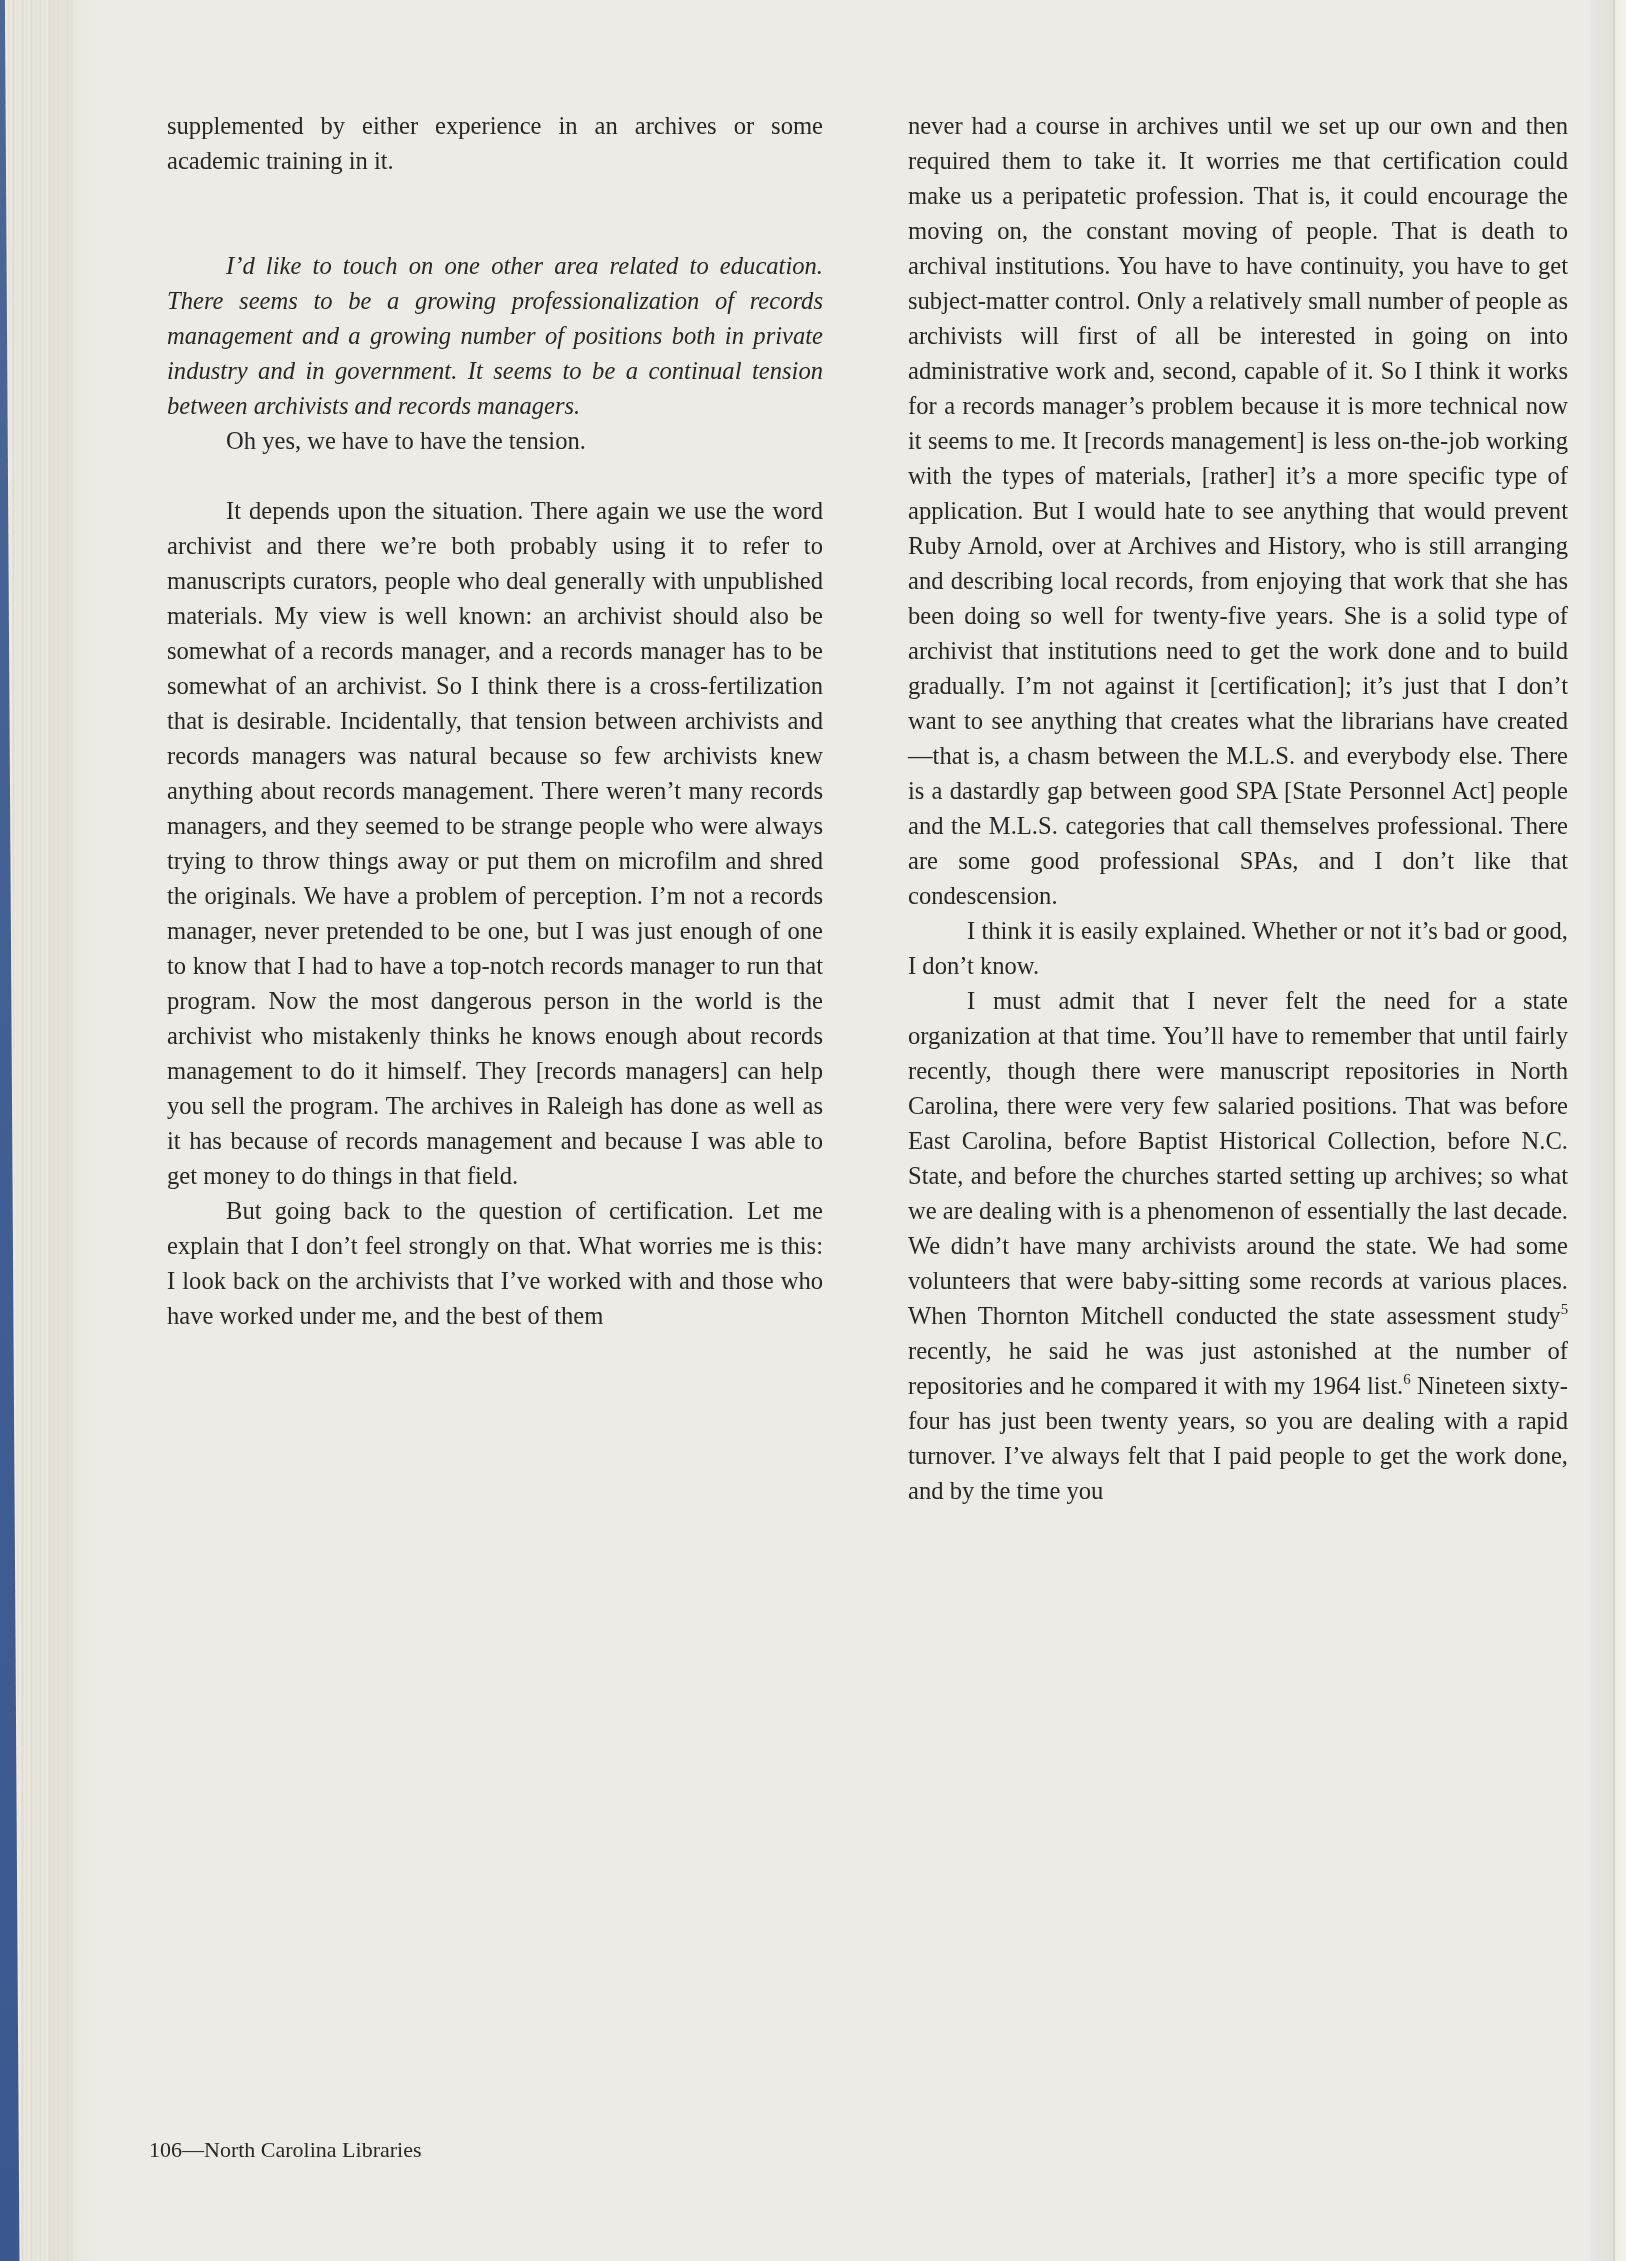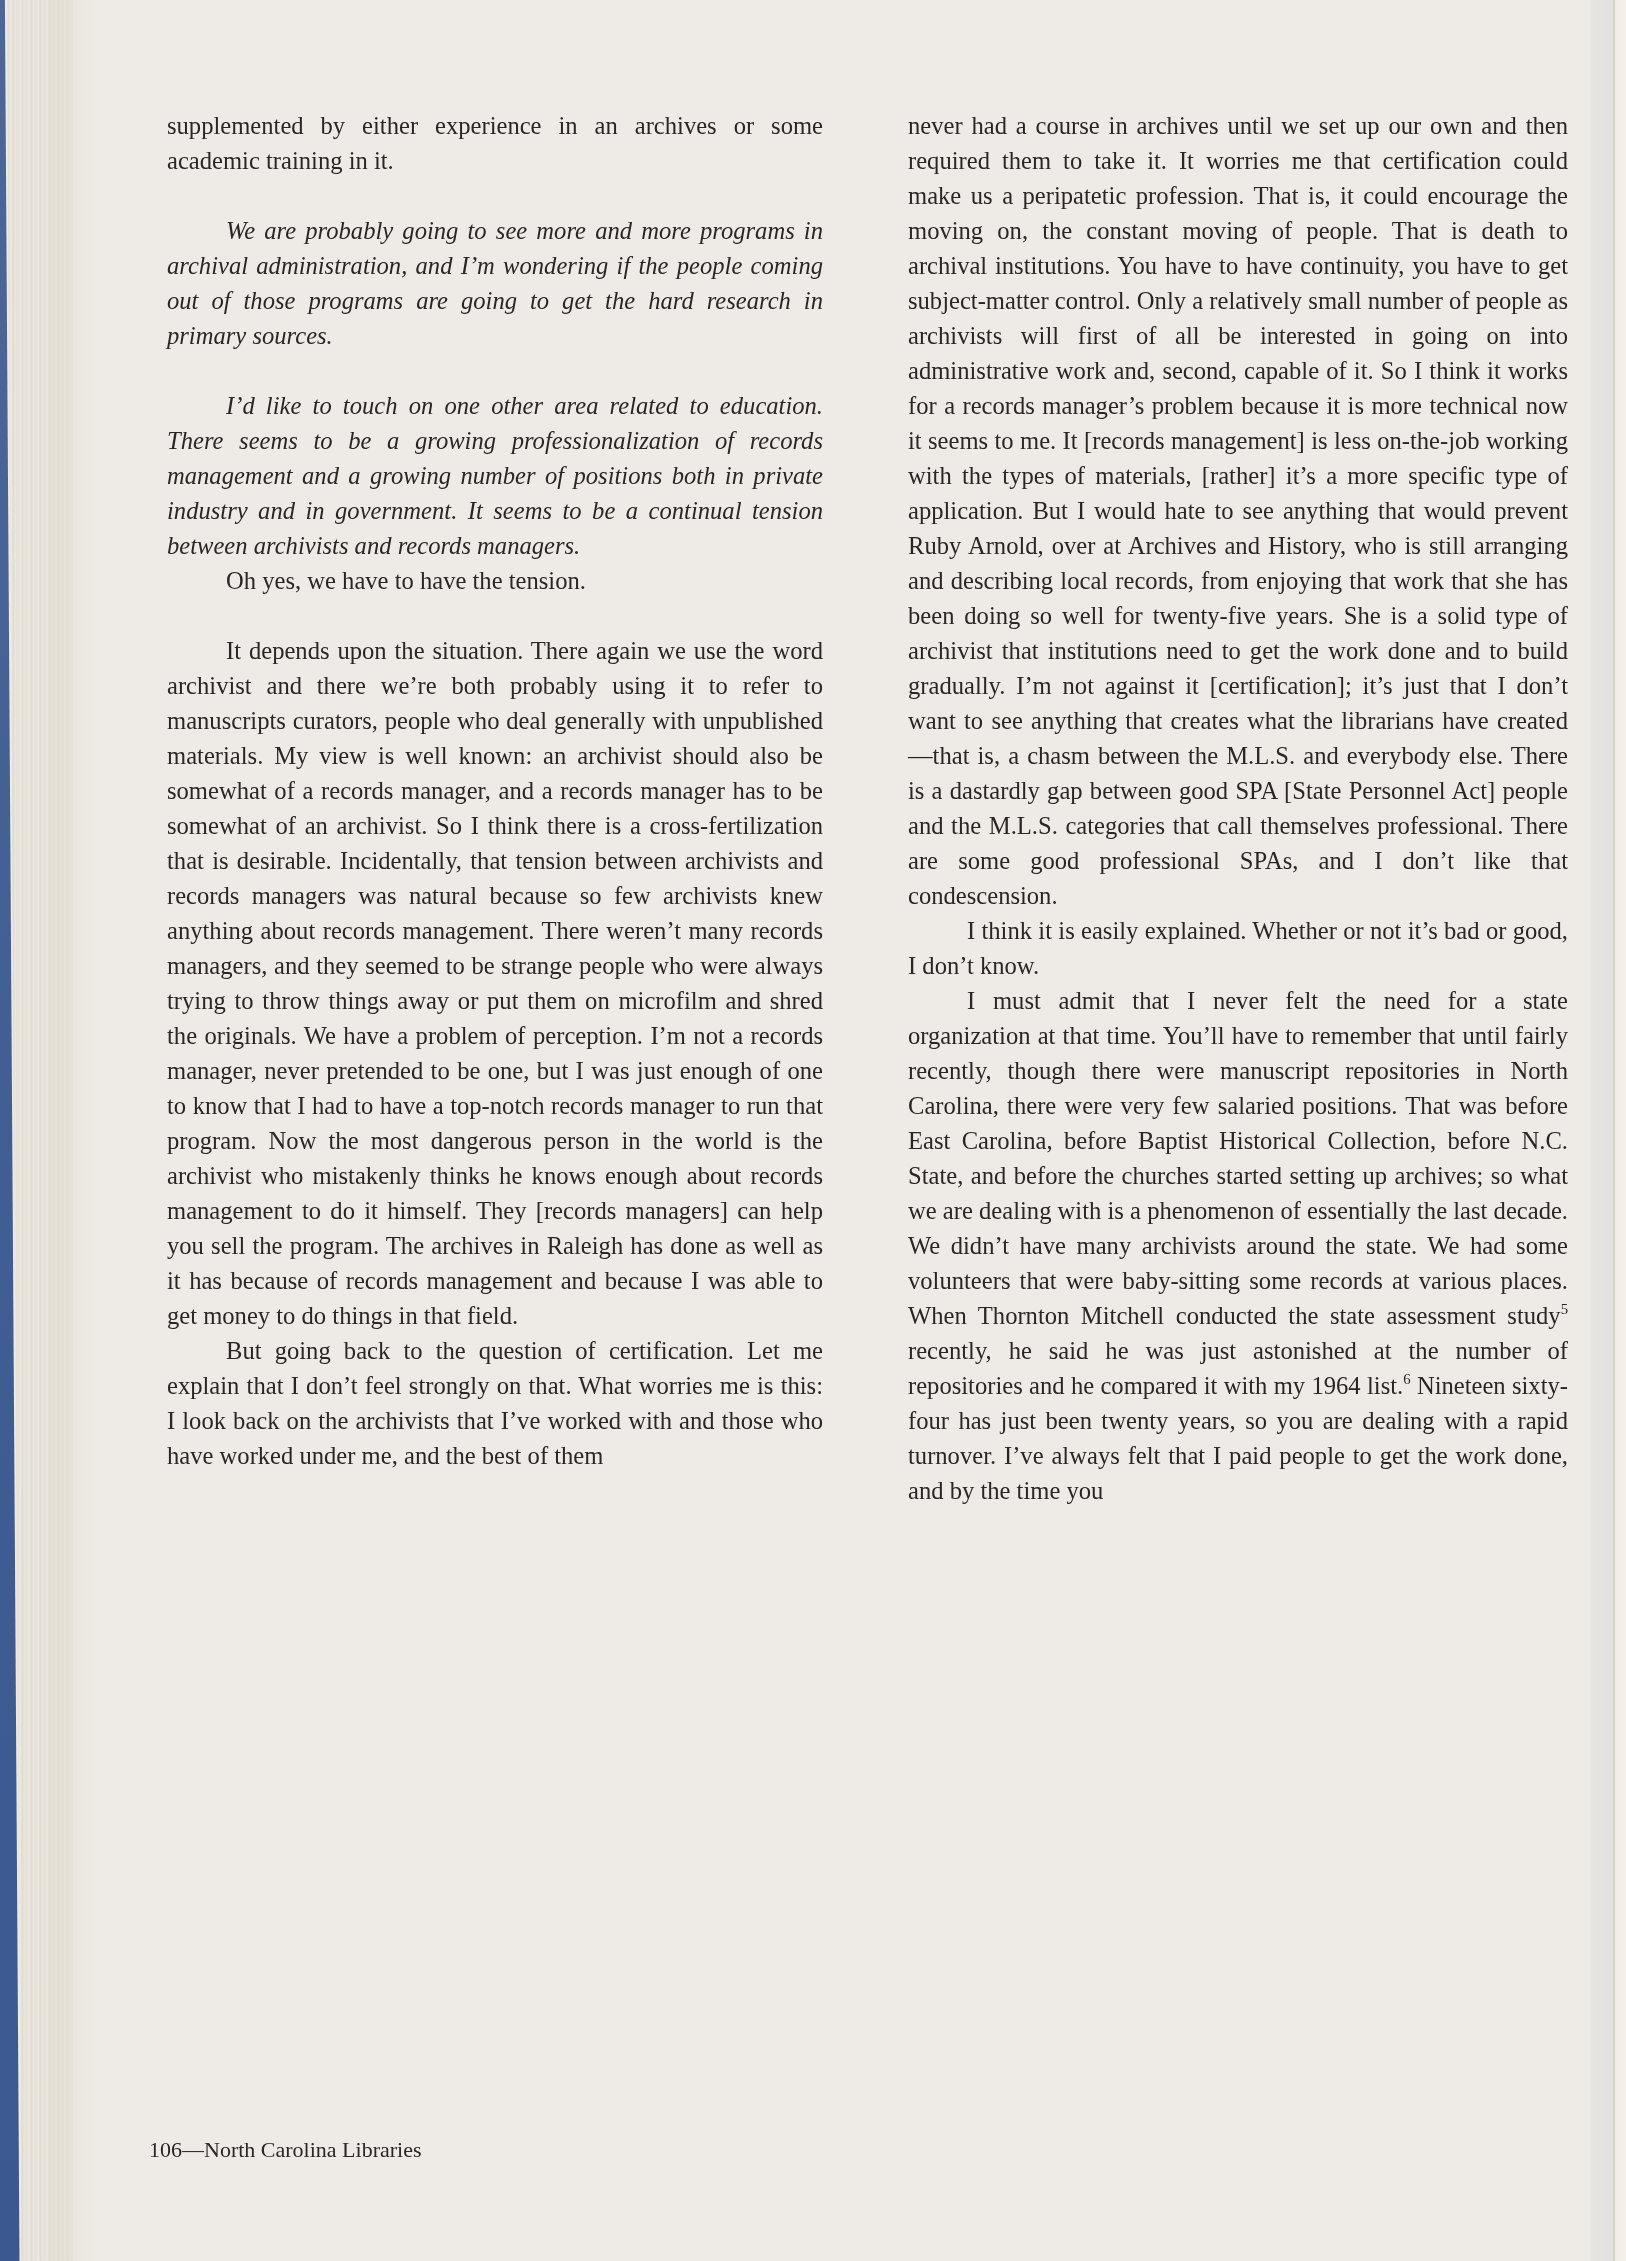--- a/index.html
+++ b/index.html
@@ -54,21 +54,20 @@
 <body>
 
 <div class="binding"></div>
 <div class="page-edges"></div>
 <div class="page-edge-fade"></div>
 <div class="right-gutter"></div>
 
 <div class="column col-left" id="col-left">
     <p class="para noindent"><span>supplemented by either experience in an archives or some academic training in it.</span></p>
     <div class="gap"></div>
-    <p class="para q"><span>We are probably going to see more and more programs in archival administration, and I’m wondering if the people coming out of those programs are going to get the hard research in primary sources.</span></p>
     <div class="gap"></div>
     <p class="para q"><span>I’d like to touch on one other area related to education. There seems to be a growing professionalization of records management and a growing number of positions both in private industry and in government. It seems to be a continual tension between archivists and records managers.</span></p>
     <p class="para"><span>Oh yes, we have to have the tension.</span></p>
     <div class="gap"></div>
     <p class="para"><span>It depends upon the situation. There again we use the word archivist and there we’re both probably using it to refer to manuscripts curators, people who deal generally with unpublished materials. My view is well known: an archivist should also be somewhat of a records manager, and a records manager has to be somewhat of an archivist. So I think there is a cross-fertilization that is desirable. Incidentally, that tension between archivists and records managers was natural because so few archivists knew anything about records management. There weren’t many records managers, and they seemed to be strange people who were always trying to throw things away or put them on microfilm and shred the originals. We have a problem of perception. I’m not a records manager, never pretended to be one, but I was just enough of one to know that I had to have a top-notch records manager to run that program. Now the most dangerous person in the world is the archivist who mistakenly thinks he knows enough about records management to do it himself. They [records managers] can help you sell the program. The archives in Raleigh has done as well as it has because of records management and because I was able to get money to do things in that field.</span></p>
     <p class="para"><span>But going back to the question of certification. Let me explain that I don’t feel strongly on that. What worries me is this: I look back on the archivists that I’ve worked with and those who have worked under me, and the best of them</span></p>
   </div>
 <div class="column col-right" id="col-right">
     <p class="para noindent"><span>never had a course in archives until we set up our own and then required them to take it. It worries me that certification could make us a peripatetic profession. That is, it could encourage the moving on, the constant moving of people. That is death to archival institutions. You have to have continuity, you have to get subject-matter control. Only a relatively small number of people as archivists will first of all be interested in going on into administrative work and, second, capable of it. So I think it works for a records manager’s problem because it is more technical now it seems to me. It [records management] is less on-the-job working with the types of materials, [rather] it’s a more specific type of application. But I would hate to see anything that would prevent Ruby Arnold, over at Archives and History, who is still arranging and describing local records, from enjoying that work that she has been doing so well for twenty-five years. She is a solid type of archivist that institutions need to get the work done and to build gradually. I’m not against it [certification]; it’s just that I don’t want to see anything that creates what the librarians have created—that is, a chasm between the M.L.S. and everybody else. There is a dastardly gap between good SPA [State Personnel Act] people and the M.L.S. categories that call themselves professional. There are some good professional SPAs, and I don’t like that condescension.</span></p>
     <p class="para"><span>I think it is easily explained. Whether or not it’s bad or good, I don’t know.</span></p>

